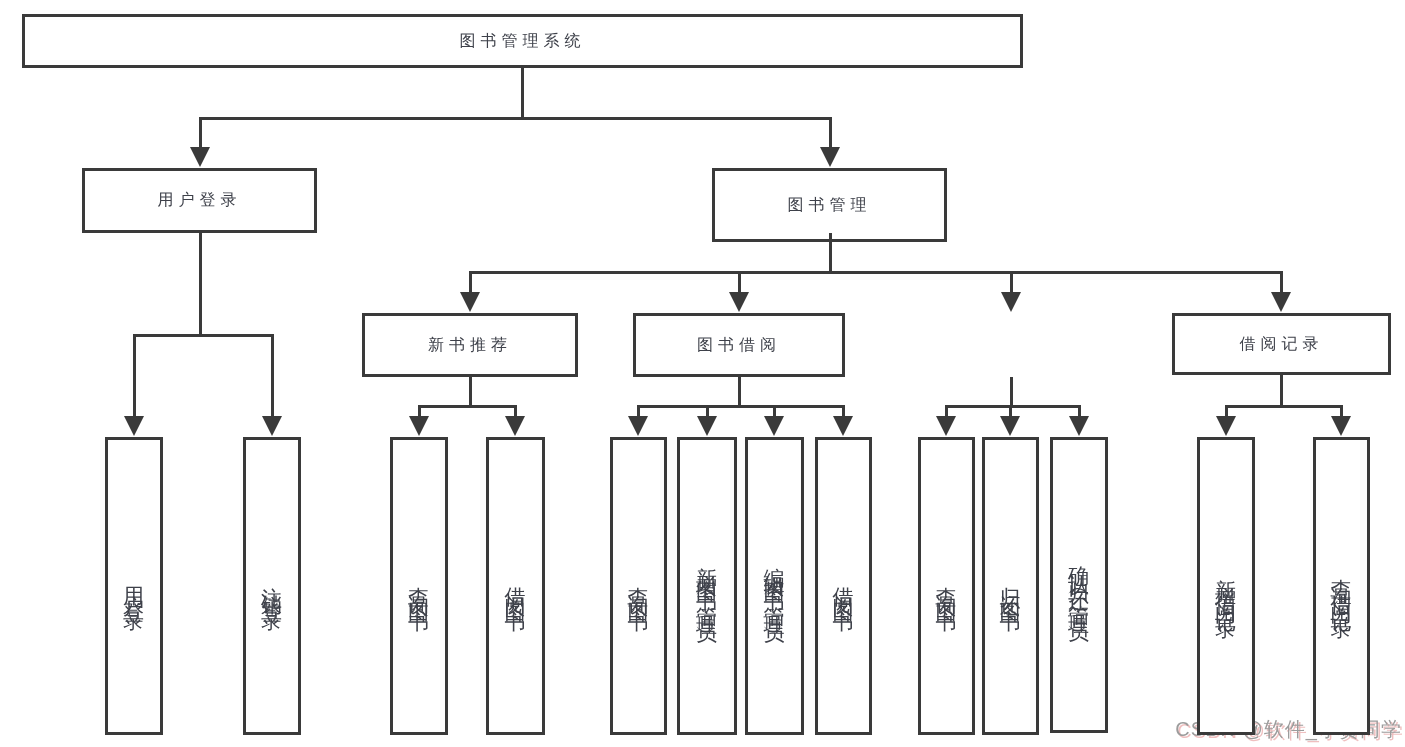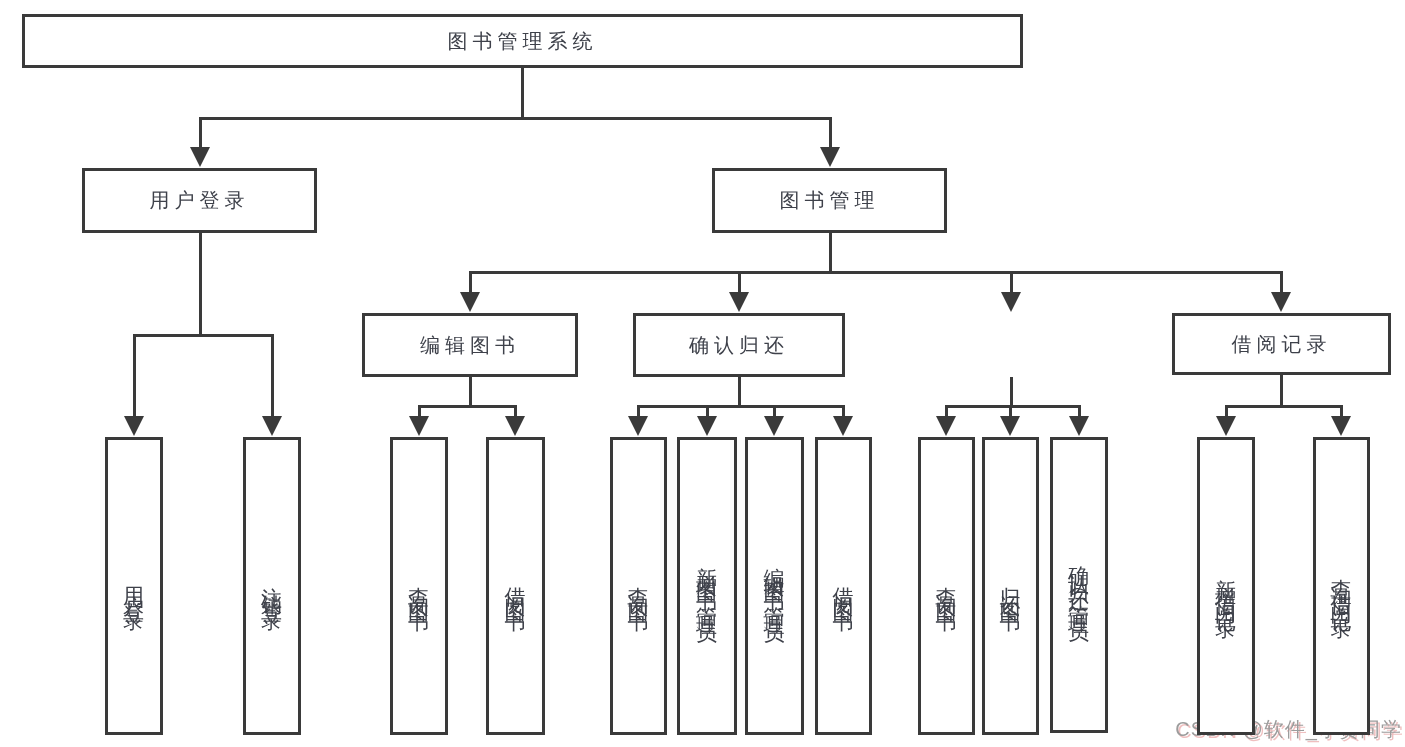--- a/index.html
+++ b/index.html
@@ -15,21 +15,21 @@
     position: absolute;
     box-sizing: border-box;
     background: #ffffff;
     border: 3px solid #3a3a3a;
     display: flex;
     align-items: center;
     justify-content: center;
     color: #3e414a;
   }
   .box-h .label {
-    font-size: 20px;
+    font-size: 16px;
     letter-spacing: 5px;
     white-space: nowrap;
   }
   .box-v .label {
     writing-mode: vertical-rl;
     text-orientation: mixed;
     font-size: 21px;
     letter-spacing: 8px;
     line-height: 1;
     white-space: nowrap;
@@ -61,28 +61,28 @@
 <body>
 
 <div id="canvas">
   <div class="watermark">CSDN @软件_小贺同学</div>
 <div class="node box-h" style="left: 22px; top: 14px; width: 1001px; height: 54px;">
       <span class="label">图书管理系统</span>
     </div>
     <div class="node box-h" style="left: 82px; top: 168px; width: 235px; height: 65px;">
       <span class="label">用户登录</span>
     </div>
-    <div class="node box-h" style="left: 712px; top: 168px; width: 235px; height: 65px;">
+    <div class="node box-h" style="left: 712px; top: 168px; width: 235px; height: 74px;">
       <span class="label">图书管理</span>
     </div>
     <div class="node box-h" style="left: 362px; top: 313px; width: 216px; height: 64px;">
-      <span class="label">编辑图书</span>
+      <span class="label">新书推荐</span>
     </div>
     <div class="node box-h" style="left: 633px; top: 313px; width: 212px; height: 64px;">
-      <span class="label">确认归还</span>
+      <span class="label">图书借阅</span>
     </div>
     <div class="node box-h" style="left: 1172px; top: 313px; width: 219px; height: 62px;">
       <span class="label">借阅记录</span>
     </div>
     <div class="node box-v" style="left: 105px; top: 437px; width: 58px; height: 298px;">
       <span class="label">用户登录</span>
     </div>
     <div class="node box-v" style="left: 243px; top: 437px; width: 58px; height: 298px;">
       <span class="label">注销登录</span>
     </div>

